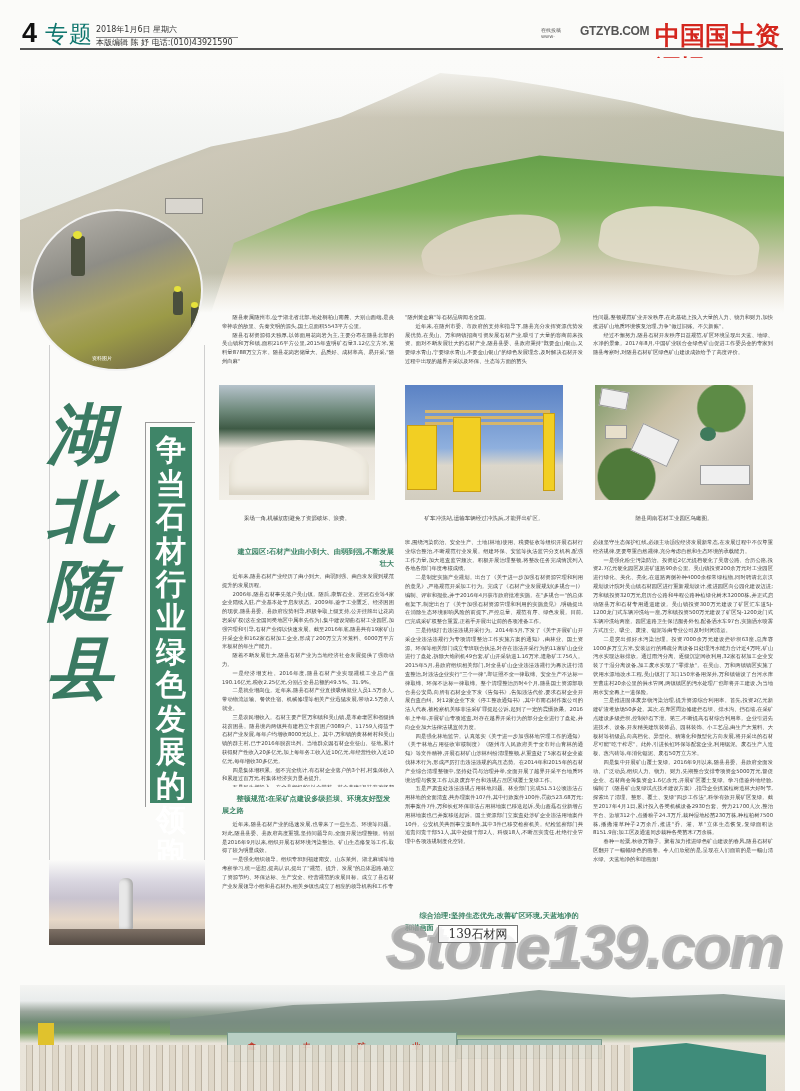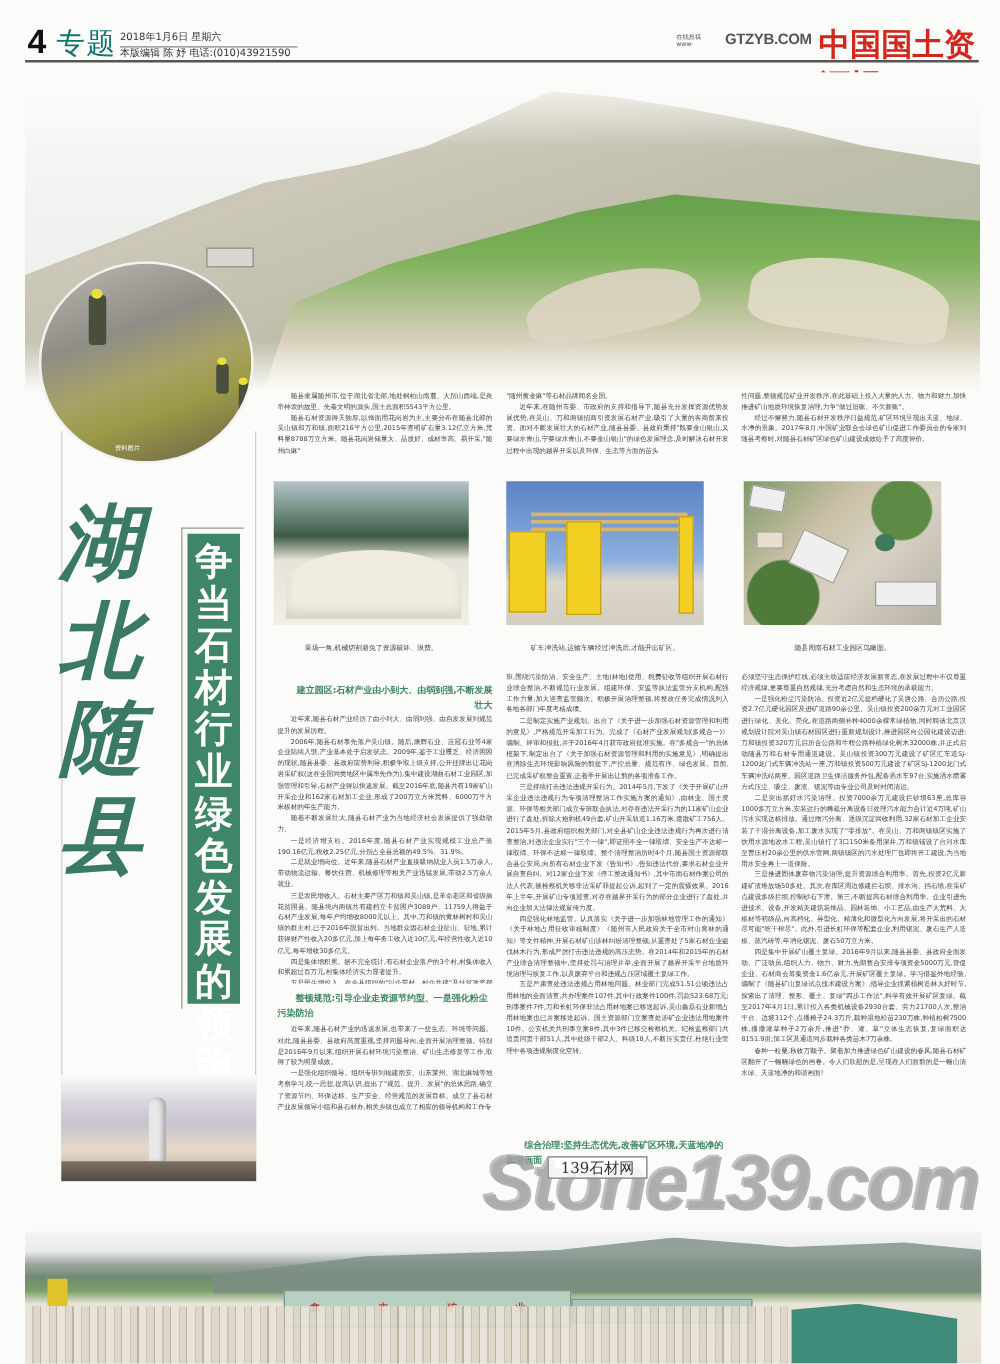--- a/index.html
+++ b/index.html
@@ -196,21 +196,21 @@
 <div class="article-text" style="left:222px;top:572px;width:172px;height:215px;">
   <p>近年来,随县石材产业经历了由小到大、由弱到强、由自发发展到规范提升的发展历程。</p>
   <p>2006年,随县石材事先落户吴山镇。随后,康辉石业、连冠石业等4家企业陆续入驻,产业基本处于启发状态。2009年,鉴于工业匮乏、经济困困的现状,随县县委、县政府应势利导,积极争取上级支持,公开挂牌出让花岗岩采矿权(这在全国同类地区中属率先作为),集中建设湖曲石材工业园区,加强管理和引导,石材产业得以快速发展。截至2016年底,随县共有19家矿山开采企业和162家石材加工企业,形成了200万立方米荒料、6000万平方米板材的年生产能力。</p>
   <p>随着不断发展壮大,随县石材产业为当地经济社会发展提供了强劲动力。</p>
   <p>一是经济增支柱。2016年度,随县石材产业实现规模工业总产值190.16亿元,税收2.25亿元,分别占全县总额的49.5%、31.9%。</p>
   <p>二是就业增岗位。近年来,随县石材产业直接吸纳就业人员1.5万余人,带动物流运输、餐饮住宿、机械修理等相关产业迅猛发展,带动2.5万余人就业。</p>
   <p>三是农民增收入。石材主要产区万和镇和吴山镇,是革命老区和省级插花贫困县。随县境内两镇共有建档立卡贫困户3089户、11759人得益于石材产业发展,每年户均增收8000元以上。其中,万和镇的黄林树村和吴山镇的群主村,已于2016年脱贫出列。当地群众因石材企业征山、征地,累计获得财产性收入20多亿元,加上每年务工收入近10亿元,年经营性收入近10亿元,每年增收30多亿元。</p>
   <p>四是集体增积累。据不完全统计,有石材企业落户的3个村,村集体收入和累超过百万元,村集体经济实力显著提升。</p>
   <p>五是民生增投入。在全县组织的"以企带村、村企共建"及扶贫攻坚帮扶活动中,石材企业累计捐助资金8000多万元,支持当地道路、堰塘、桥梁、路灯、安全饮水等民生工程建设,极大地改善了当地基础设施。此外,石材商会在济困助学公益事业中慷慨解囊,无偿捐赠资金1000多万元。</p>
 </div>
-<div class="section-head" style="left:222px;top:793px;width:172px;text-indent:2em;">整顿规范:引导企业走资源节约型、一是强化粉尘污染防治</div>
+<div class="section-head" style="left:222px;top:793px;width:172px;text-indent:2em;">整顿规范:在采矿点建设多级拦坝、环境友好型发展之路</div>
 <div class="article-text" style="left:222px;top:820px;width:172px;height:130px;">
   <p>近年来,随县石材产业的迅速发展,也带来了一些生态、环境等问题。对此,随县县委、县政府高度重视,坚持问题导向,全面开展治理整顿。特别是2016年9月以来,组织开展石材环境污染整治、矿山生态修复等工作,取得了较为明显成效。</p>
   <p>一是强化组织领导。组织专班到福建南安、山东莱州、湖北麻城等地考察学习,统一思想,提高认识,提出了"规范、提升、发展"的总体思路,确立了资源节约、环保达标、生产安全、经营规范的发展目标。成立了县石材产业发展领导小组和县石材办,相关乡镇也成立了相应的领导机构和工作专</p>
 </div>
 
 <div class="article-text" style="left:405px;top:538px;width:178px;height:370px;">
   <p style="text-indent:0">班,围绕污染防治、安全生产、土地(林地)使用、税费征收等组织开展石材行业综合整治,不断规范行业发展。组建环保、安监等执法监管分支机构,配强工作力量,加大巡查监管频次。积极开展治理整顿,将整改任务完成情况列入各地各部门年度考核成绩。</p>
   <p>二是制定实施产业规划。出台了《关于进一步加强石材资源管理和利用的意见》,严格规范开采加工行为。完成了《石材产业发展规划(多规合一)》编制、评审和报批,并于2016年4月获市政府批准实施。在"多规合一"的总体框架下,制定出台了《关于加强石材资源管理和利用的实施意见》,明确提出在消除生态环境影响风险的前提下,严控总量、规范有序、绿色发展。目前,已完成采矿权整合重置,正着手开展出让前的各项准备工作。</p>
   <p>三是持续打击违法违规开采行为。2014年5月,下发了《关于开展矿山开采企业违法违规行为专项清理整治工作实施方案的通知》,由林业、国土资源、环保等相关部门成立专班联合执法,对存在违法开采行为的11家矿山企业进行了盘处,拆除大炮剥机49台套,矿山开采轨道1.16万米,遣散矿工756人。2015年5月,县政府组织相关部门,对全县矿山企业违法违规行为再次进行清查整治,对违法企业实行"三个一律",即证照不全一律取缔、安全生产不达标一律取缔、环保不达标一律取缔。整个清理整治历时4个月,随县国土资源部联合县公安局,向所有石材企业下发《告知书》,告知违法代价,要求石材企业开展自查自纠。对12家企业下发《停工整改通知书》,其中市南石材作案公司的法人代表,被检察机关移非法采矿罪提起公诉,起到了一定的震慑效果。2016年上半年,开展矿山专项巡查,对存在越界开采行为的部分企业进行了盘处,并向企业加大法律法规宣传力度。</p>
   <p>四是强化林地监管。认真落实《关于进一步加强林地管理工作的通知》《关于林地占用征收审核制度》《随州市人民政府关于全市封山育林的通知》等文件精神,开展石材矿山涉林纠纷清理整顿,从重查处了5家石材企业盗伐林木行为,形成严厉打击违法违规的高压态势。在2014年和2015年的石材产业综合清理整顿中,坚持处罚与治理并举,全面开展了越界开采平台地质环境治理与恢复工作,以及废弃平台和违规占压区域覆土复绿工作。</p>

